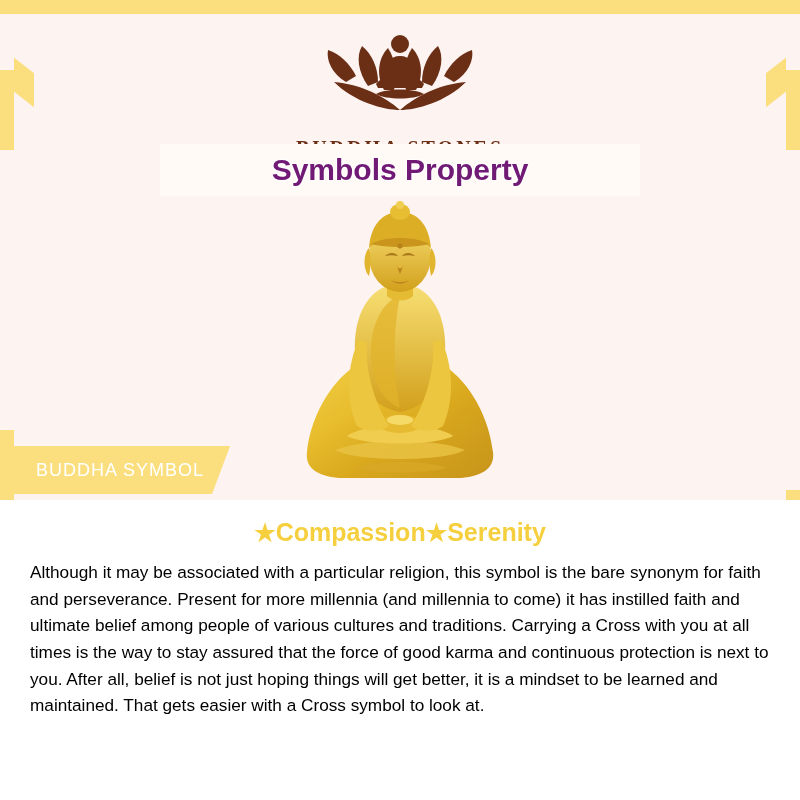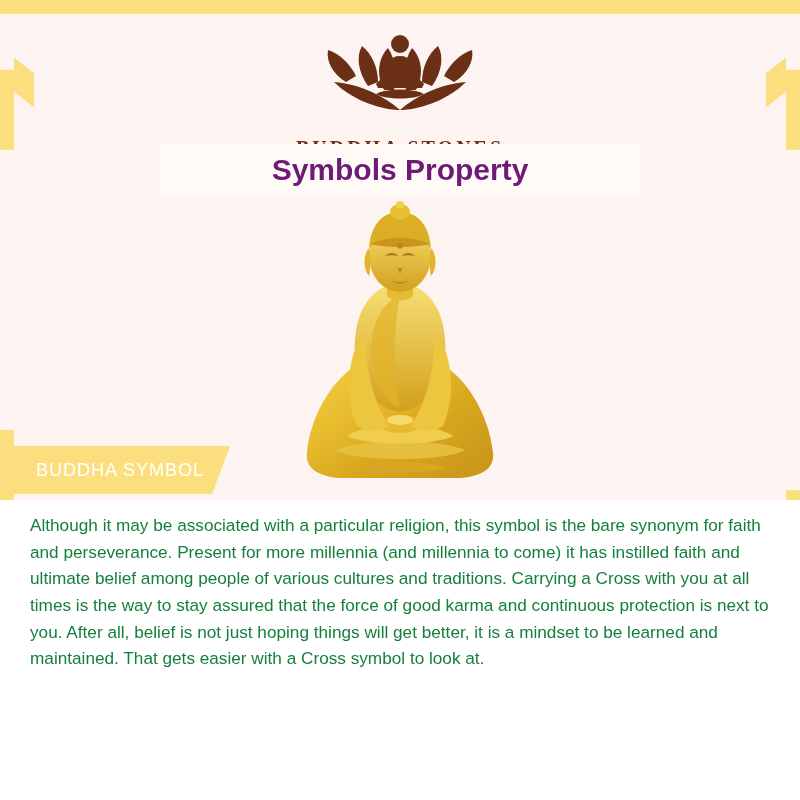--- a/index.html
+++ b/index.html
@@ -142,21 +142,21 @@
     font-size: 25px;
     font-weight: bold;
     color: #f5cf3e;
     font-family: "Liberation Sans", sans-serif;
   }
   .subtitle .star { color: #f5cf3e; font-size: 24px; }
   .body-copy {
     margin: 12px 30px 0 30px;
     font-size: 17.2px;
     line-height: 1.55;
-    color: #15803d;
+    color: #000000;
     text-align: left;
     font-family: "Liberation Sans", sans-serif;
   }
 </style>
 </head>
 <body>
 
 <div class="page">
 
   <div class="corner corner-tl-h"></div>
@@ -254,16 +254,19 @@
         <path d="M136 48 C142 54 142 70 136 76 C134 66 134 56 136 48 Z" fill="#e1b52d"></path>
       </svg>
     </span>
   </div>
 
   <div class="tag">
     <span class="tag-label">BUDDHA SYMBOL</span>
   </div>
 
   <div class="panel">
+    <div class="subtitle">
+      <span class="star">★</span><span>Compassion</span><span class="star">★</span><span>Serenity</span>
+    </div>
     <p class="body-copy">Although it may be associated with a particular religion, this symbol is the bare synonym for faith and perseverance. Present for more millennia (and millennia to come) it has instilled faith and ultimate belief among people of various cultures and traditions. Carrying a Cross with you at all times is the way to stay assured that the force of good karma and continuous protection is next to you. After all, belief is not just hoping things will get better, it is a mindset to be learned and maintained. That gets easier with a Cross symbol to look at.</p>
   </div>
 
 </div>
 
 </body></html>

